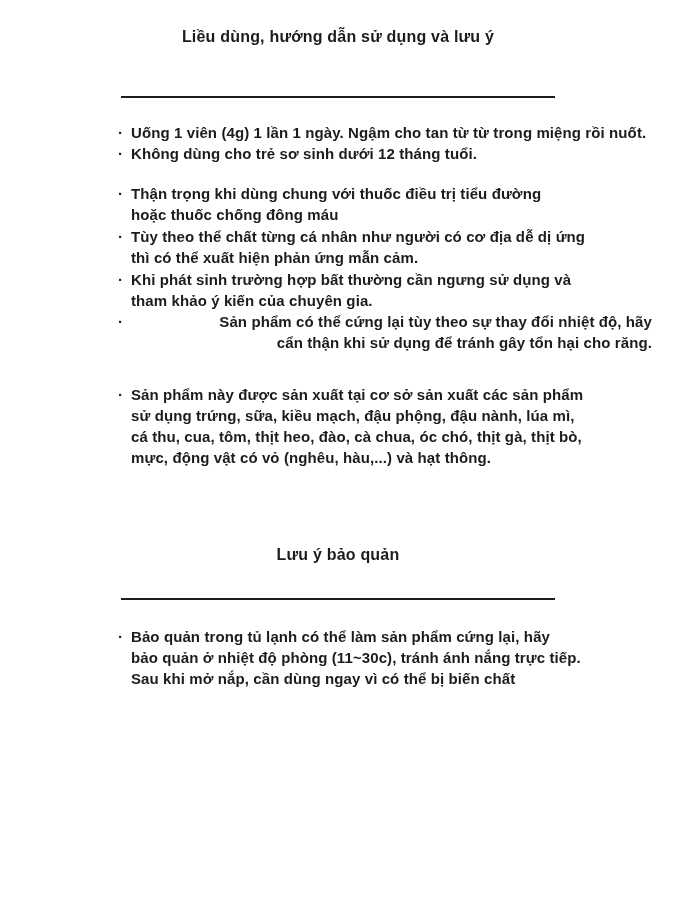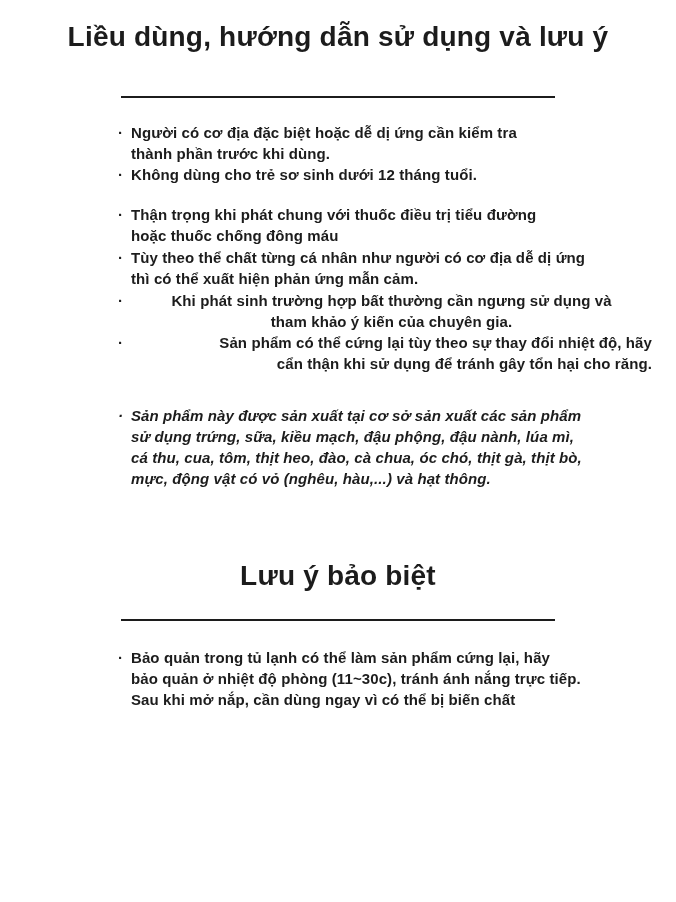--- a/index.html
+++ b/index.html
@@ -17,21 +17,21 @@
   }
   .page {
     width: 676px;
     height: 902px;
     padding-top: 22px;
     box-sizing: border-box;
     background: #ffffff;
   }
   .title {
     margin: 0;
-    font-size: 28px;
+    font-size: 16px;
     line-height: 30px;
     font-weight: 600;
     text-align: center;
     letter-spacing: 0.2px;
     color: #1c1c1c;
   }
   .divider {
     width: 434px;
     height: 0;
     border-top: 2px solid #1c1c1c;
@@ -59,54 +59,53 @@
     content: "\00B7";
     position: absolute;
     left: 0;
     top: 0;
   }
   .m-b2 { margin-top: 24px; }
   .m-b3 { margin-top: 23px; }
   .m-b4 { }
   .m-b5 { margin-top: 19px; }
   .m-b6 { margin-top: 1px; }
-  .m-b7 { margin-top: 1px; text-align: center; }
+  .m-b7 { margin-top: 1px; }
   .m-b8 { margin-top: 0px; text-align: right; }
-  .m-b9 { margin-top: 31px; font-style: italic; }
+  .m-b9 { margin-top: 31px; }
 </style>
 </head>
 <body>
 
 <div class="page">
 
   <section>
     <h1 class="title title-1">Liều dùng, hướng dẫn sử dụng và lưu ý</h1>
     <div class="divider divider-1"></div>
 
     <div class="bullets bullets-1">
-      <div class="bullet m-b3"><span>Người có cơ địa đặc biệt hoặc dễ dị ứng cần kiểm tra
-thành phần trước khi dùng.</span></div>
+      <div class="bullet m-b1"><span>Uống 1 viên (4g) 1 lần 1 ngày. Ngậm cho tan từ từ trong miệng rồi nuốt.</span></div>
       <div class="bullet m-b4"><span>Không dùng cho trẻ sơ sinh dưới 12 tháng tuổi.</span></div>
-      <div class="bullet m-b5"><span>Thận trọng khi phát chung với thuốc điều trị tiểu đường
+      <div class="bullet m-b5"><span>Thận trọng khi dùng chung với thuốc điều trị tiểu đường
 hoặc thuốc chống đông máu</span></div>
       <div class="bullet m-b6"><span>Tùy theo thể chất từng cá nhân như người có cơ địa dễ dị ứng
 thì có thể xuất hiện phản ứng mẫn cảm.</span></div>
       <div class="bullet m-b7"><span>Khi phát sinh trường hợp bất thường cần ngưng sử dụng và
 tham khảo ý kiến của chuyên gia.</span></div>
       <div class="bullet m-b8"><span>Sản phẩm có thể cứng lại tùy theo sự thay đổi nhiệt độ, hãy
 cẩn thận khi sử dụng để tránh gây tổn hại cho răng.</span></div>
       <div class="bullet m-b9"><span>Sản phẩm này được sản xuất tại cơ sở sản xuất các sản phẩm
 sử dụng trứng, sữa, kiều mạch, đậu phộng, đậu nành, lúa mì,
 cá thu, cua, tôm, thịt heo, đào, cà chua, óc chó, thịt gà, thịt bò,
 mực, động vật có vỏ (nghêu, hàu,...) và hạt thông.</span></div>
     </div>
   </section>
 
   <section>
-    <h1 class="title title-2">Lưu ý bảo biệt</h1>
+    <h1 class="title title-2">Lưu ý bảo quản</h1>
     <div class="divider divider-2"></div>
 
     <div class="bullets bullets-2">
       <div class="bullet"><span>Bảo quản trong tủ lạnh có thể làm sản phẩm cứng lại, hãy
 bảo quản ở nhiệt độ phòng (11~30c), tránh ánh nắng trực tiếp.
 Sau khi mở nắp, cần dùng ngay vì có thể bị biến chất</span></div>
     </div>
   </section>
 
 </div>

